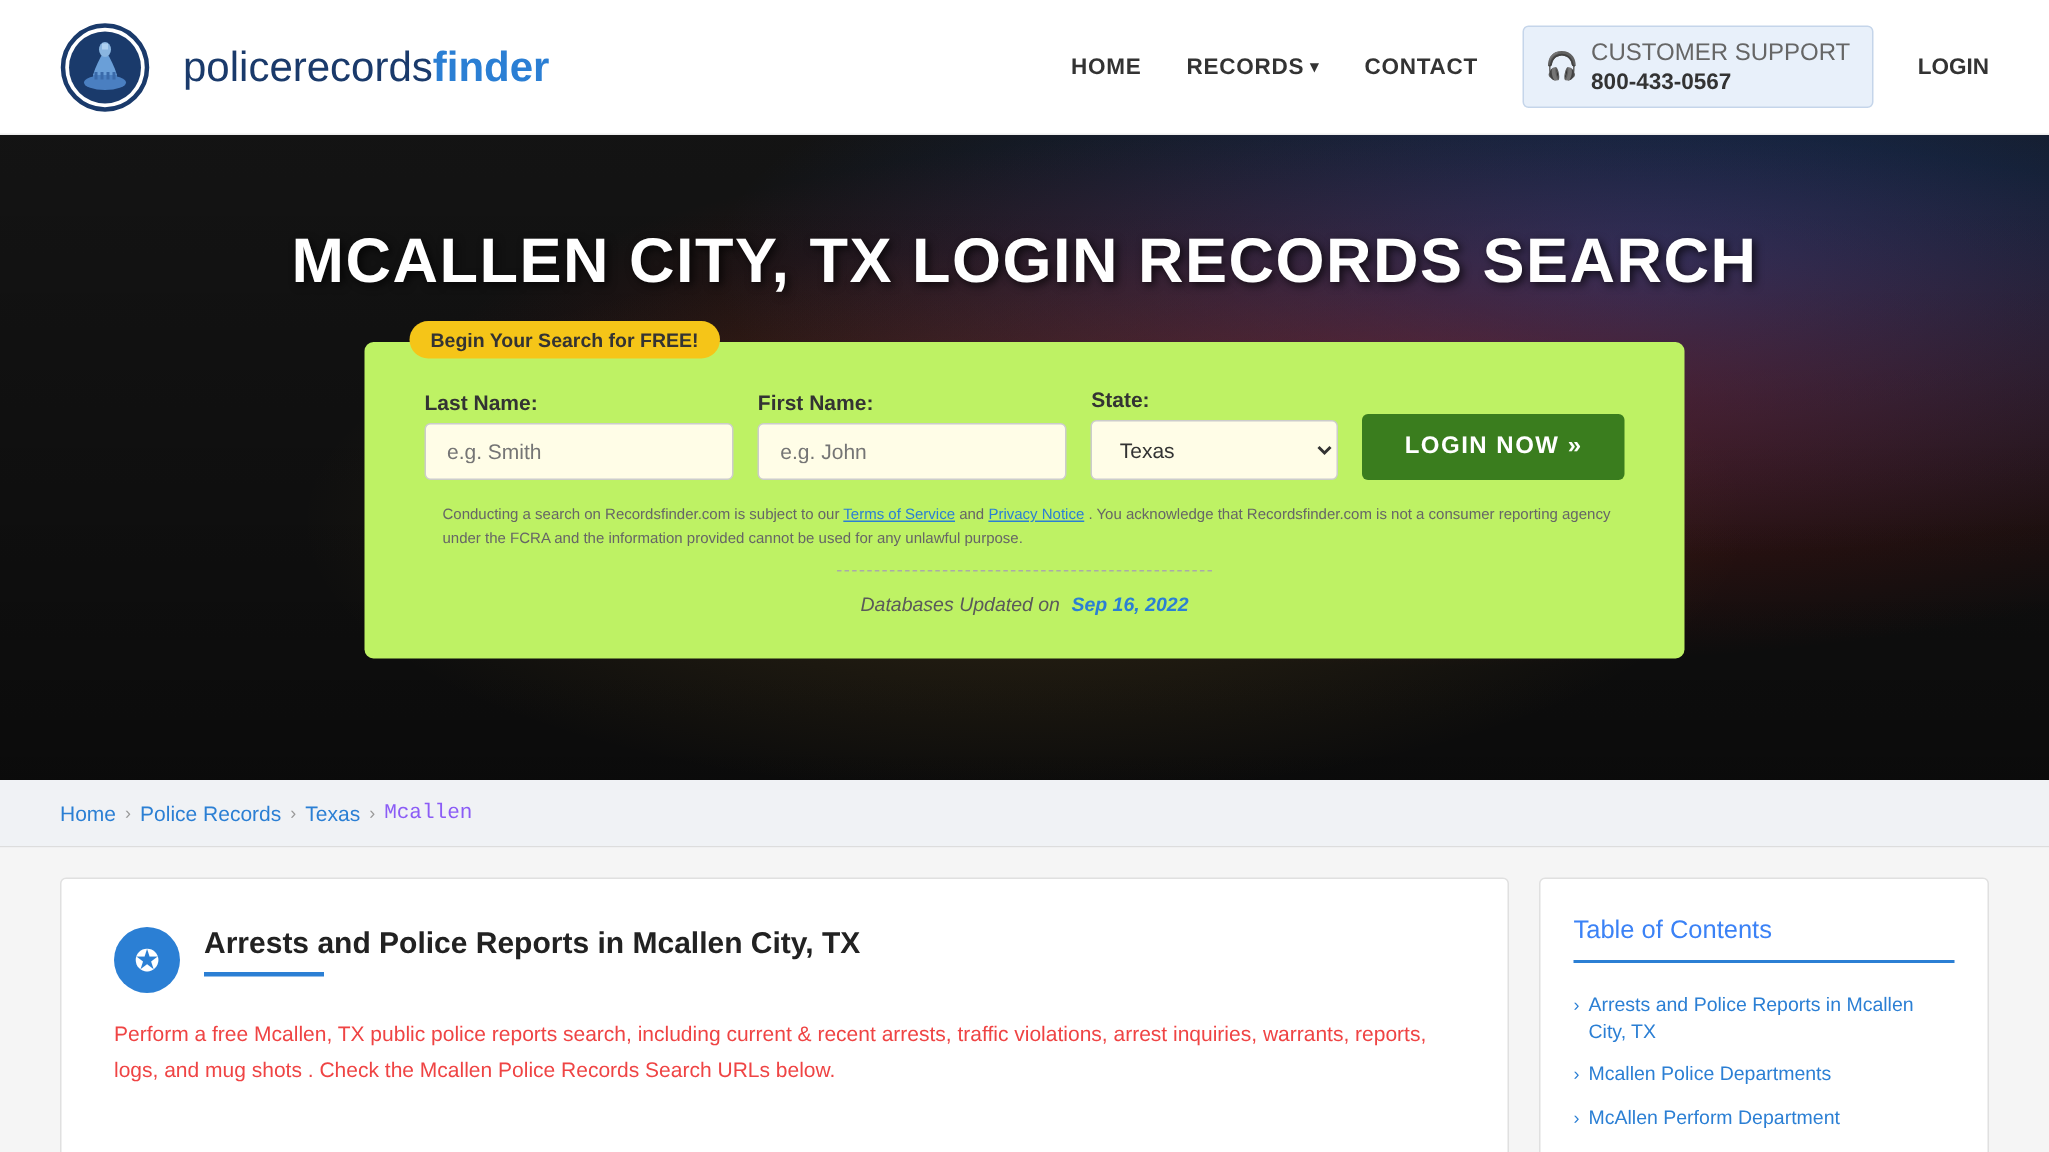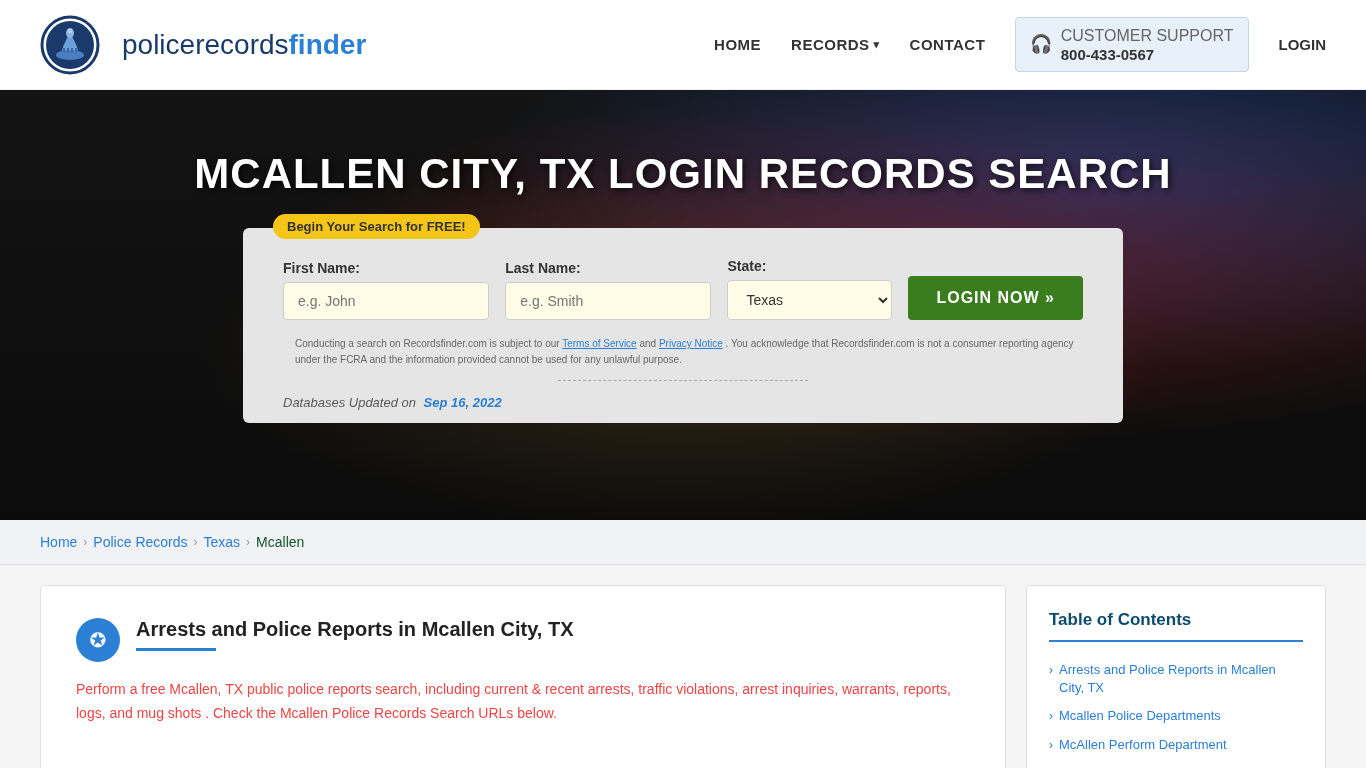--- a/index.html
+++ b/index.html
@@ -100,23 +100,23 @@
       font-size: 42px;
       font-weight: 900;
       text-align: center;
       padding: 60px 40px 30px;
       text-shadow: 2px 2px 6px rgba(0,0,0,0.7);
       letter-spacing: 1px;
     }
     .search-box {
       position: relative;
       z-index: 2;
-      background: #e5e5e5;
+      background: #bef264;
       border-radius: 6px;
-      padding: 30px 40px 13px;
+      padding: 30px 40px 29px;
       width: 880px;
       max-width: 95%;
       margin-bottom: 30px;
     }
     .free-badge {
       position: absolute;
       top: -14px;
       left: 30px;
       background: #f5c518;
       color: #333;
@@ -184,21 +184,21 @@
       font-size: 10px;
       color: #666;
       text-align: left;
       line-height: 1.6;
       margin-left: 12px;
     }
     .disclaimer a {
       color: #2b7fd4;
     }
     .db-update {
-      text-align: left;
+      text-align: center;
       margin-top: 14px;
       font-size: 13px;
       color: #5a5a5a;
       font-style: italic;
     }
     .db-update-date {
       color: #2b7fd4;
       font-weight: 700;
       font-style: italic;
     }
@@ -221,21 +221,22 @@
     }
     .breadcrumb a {
       color: #2b7fd4;
       text-decoration: none;
     }
     .breadcrumb-sep {
       color: #999;
       font-size: 12px;
     }
     .breadcrumb-current {
-      color: #14532d;
+      color: #8b5cf6;
+      font-family: Liberation Mono, monospace;
     }
 
     
     .main-content {
       display: flex;
       gap: 0;
       padding: 0 40px 40px;
       background: #f5f5f5;
       min-height: 300px;
     }
@@ -292,22 +293,22 @@
     .article-body {
       font-size: 14px;
       color: #ef4444;
       line-height: 1.7;
       margin-top: 16px;
     }
 
     
     .toc-title {
       font-size: 17px;
-      font-weight: 700;
-      color: #0c4a6e;
+      font-weight: 400;
+      color: #3b82f6;
       margin-bottom: 10px;
     }
     .toc-divider {
       border: none;
       border-top: 2px solid #2b7fd4;
       margin-bottom: 14px;
     }
     .toc-list {
       list-style: none;
     }
@@ -377,27 +378,27 @@
 </header>
 
 <section class="hero">
   <div class="hero-bg-img"></div>
   <h1 class="hero-title">MCALLEN CITY, TX LOGIN RECORDS SEARCH</h1>
 
   <div class="search-box">
     <div class="free-badge">Begin Your Search for FREE!</div>
 
     <div class="search-fields">
+      <div class="field-group lname">
+        <label>Last Name:</label>
+        <input class="search-input" type="text" placeholder="e.g. Smith" style="">
+      </div>
       <div class="field-group fname">
         <label>First Name:</label>
         <input class="search-input" type="text" placeholder="e.g. John" style="">
-      </div>
-      <div class="field-group lname">
-        <label>Last Name:</label>
-        <input class="search-input" type="text" placeholder="e.g. Smith" style="">
       </div>
       <div class="field-group state">
         <label>State:</label>
         <select class="state-select" id="state-select"><option value="Alabama">Alabama</option><option value="Alaska">Alaska</option><option value="Arizona">Arizona</option><option value="Arkansas">Arkansas</option><option value="California">California</option><option value="Colorado">Colorado</option><option value="Connecticut">Connecticut</option><option value="Delaware">Delaware</option><option value="Florida">Florida</option><option value="Georgia">Georgia</option><option value="Hawaii">Hawaii</option><option value="Idaho">Idaho</option><option value="Illinois">Illinois</option><option value="Indiana">Indiana</option><option value="Iowa">Iowa</option><option value="Kansas">Kansas</option><option value="Kentucky">Kentucky</option><option value="Louisiana">Louisiana</option><option value="Maine">Maine</option><option value="Maryland">Maryland</option><option value="Massachusetts">Massachusetts</option><option value="Michigan">Michigan</option><option value="Minnesota">Minnesota</option><option value="Mississippi">Mississippi</option><option value="Missouri">Missouri</option><option value="Montana">Montana</option><option value="Nebraska">Nebraska</option><option value="Nevada">Nevada</option><option value="New Hampshire">New Hampshire</option><option value="New Jersey">New Jersey</option><option value="New Mexico">New Mexico</option><option value="New York">New York</option><option value="North Carolina">North Carolina</option><option value="North Dakota">North Dakota</option><option value="Ohio">Ohio</option><option value="Oklahoma">Oklahoma</option><option value="Oregon">Oregon</option><option value="Pennsylvania">Pennsylvania</option><option value="Rhode Island">Rhode Island</option><option value="South Carolina">South Carolina</option><option value="South Dakota">South Dakota</option><option value="Tennessee">Tennessee</option><option value="Texas" selected="">Texas</option><option value="Utah">Utah</option><option value="Vermont">Vermont</option><option value="Virginia">Virginia</option><option value="Washington">Washington</option><option value="West Virginia">West Virginia</option><option value="Wisconsin">Wisconsin</option><option value="Wyoming">Wyoming</option></select>
       </div>
       <button class="search-btn">LOGIN NOW »</button>
     </div>
 
     <div class="disclaimer">
       <span>Conducting a search on Recordsfinder.com is subject to our</span>

